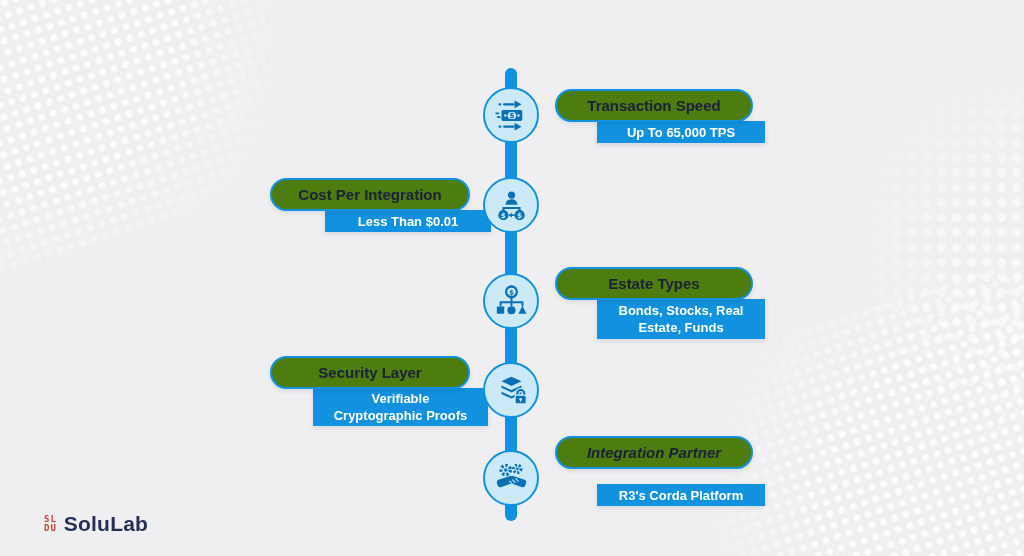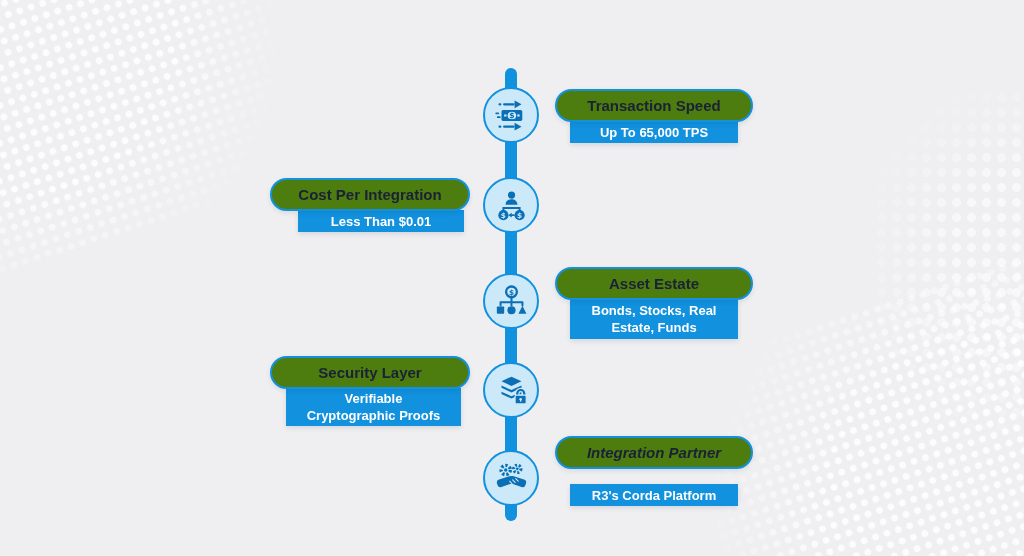--- a/index.html
+++ b/index.html
@@ -52,21 +52,21 @@
   .pill{
     position:absolute;height:33px;background:#4d7c0f;border:2px solid #1191de;
     border-radius:17px;display:flex;align-items:center;justify-content:center;
     font-weight:700;font-size:15px;color:#1b2137;z-index:2;box-sizing:border-box;
     box-shadow:0 2px 5px rgba(20,40,80,.10);
   }
   .badge{
     position:absolute;background:#1191de;color:#ffffff;z-index:1;
     display:flex;align-items:center;justify-content:center;text-align:center;
     font-weight:700;font-size:13px;line-height:17px;padding:2px 16px;
-    box-sizing:border-box;box-shadow:0 2px 5px rgba(20,40,80,.12);
+    box-sizing:border-box;box-shadow:0 2px 5px rgba(20,40,80,.12);margin-left:27px;
   }
   .logo{position:absolute;left:44px;top:512px;display:flex;align-items:center;gap:7px;}
   .logo-mark{
     display:flex;flex-direction:column;justify-content:center;
     font-family:"DejaVu Sans Mono",monospace;font-size:9px;font-weight:bold;
     line-height:9px;letter-spacing:1px;
   }
   .logo-text{font-size:21px;font-weight:700;color:#263055;letter-spacing:.2px;}
 </style>
 </head>
@@ -114,21 +114,21 @@
    <circle cx="13.5" cy="36.5" r="6.6" fill="#0a6fb5"></circle>
             <circle cx="34.5" cy="36.5" r="6.6" fill="#0a6fb5"></circle>
    <text x="13.5" y="40.2" font-size="9.5" font-weight="bold" font-family="DejaVu Sans" fill="#cbe9f9" text-anchor="middle">$</text>
    <text x="34.5" y="40.2" font-size="9.5" font-weight="bold" font-family="DejaVu Sans" fill="#cbe9f9" text-anchor="middle">$</text>
    <rect x="23.5" y="35.4" width="4.5" height="2.2" fill="#0a6fb5"></rect>
             <path d="M24.3 33.3L20 36.5l4.3 3.2z" fill="#0a6fb5"></path>
           </svg>
         </span>
       </div>
       <div class="badge" style="left: 570px; top: 299px; width: 168px; min-height: 40px;">Bonds, Stocks, Real Estate, Funds</div>
-      <div class="pill" style="left: 555px; top: 267px; width: 198px;">Asset Estate</div>
+      <div class="pill" style="left: 555px; top: 267px; width: 198px;">Estate Types</div>
       <div class="circle" style="left: 483px; top: 273px;">
         <span>
           <svg viewBox="0 0 48 48">
    <circle cx="24" cy="11.5" r="7" fill="none" stroke="#0a6fb5" stroke-width="3"></circle>
    <text x="24" y="15.2" font-size="9.5" font-weight="bold" font-family="DejaVu Sans" fill="#0a6fb5" text-anchor="middle">$</text>
    <path d="M24 18.5V25M9.8 25h28.4M9.8 25v4.2M24 25v4.2M38.2 25v4.2" fill="none" stroke="#0a6fb5" stroke-width="2.6" stroke-linecap="round"></path>
    <rect x="5" y="30.5" width="9.5" height="9.5" rx="1" fill="#0a6fb5"></rect>
    <circle cx="24" cy="35.3" r="5.3" fill="#0a6fb5"></circle>
    <path d="M38.2 29.5l5.2 10.5H33z" fill="#0a6fb5"></path>
           </svg>
@@ -162,13 +162,20 @@
    <circle cx="31.5" cy="11.5" r="4.8" fill="none" stroke="#0a6fb5" stroke-width="4" stroke-dasharray="2.6 2.2"></circle>
    <circle cx="31.5" cy="11.5" r="1.8" fill="#0a6fb5"></circle>
    <rect x="5" y="23" width="22" height="10" rx="4" fill="#0a6fb5" transform="rotate(-18 16 28)"></rect>
    <rect x="21" y="23" width="22" height="10" rx="4" fill="#0a6fb5" transform="rotate(18 32 28)"></rect>
    <path d="M21.5 27.5l3.2 3.2M25.5 25.8l3.2 3.2M29.5 24.2l3.2 3.2" stroke="#cbe9f9" stroke-width="1.4" stroke-linecap="round"></path>
           </svg>
         </span>
       </div>
     </div>
 
+  <div class="logo">
+    <div class="logo-mark" style="color: rgb(208, 58, 60);">
+      <span>SL</span>
+      <span>DU</span>
+    </div>
+    <div class="logo-text">SoluLab</div>
+  </div>
 </div>
 
 </body></html>

